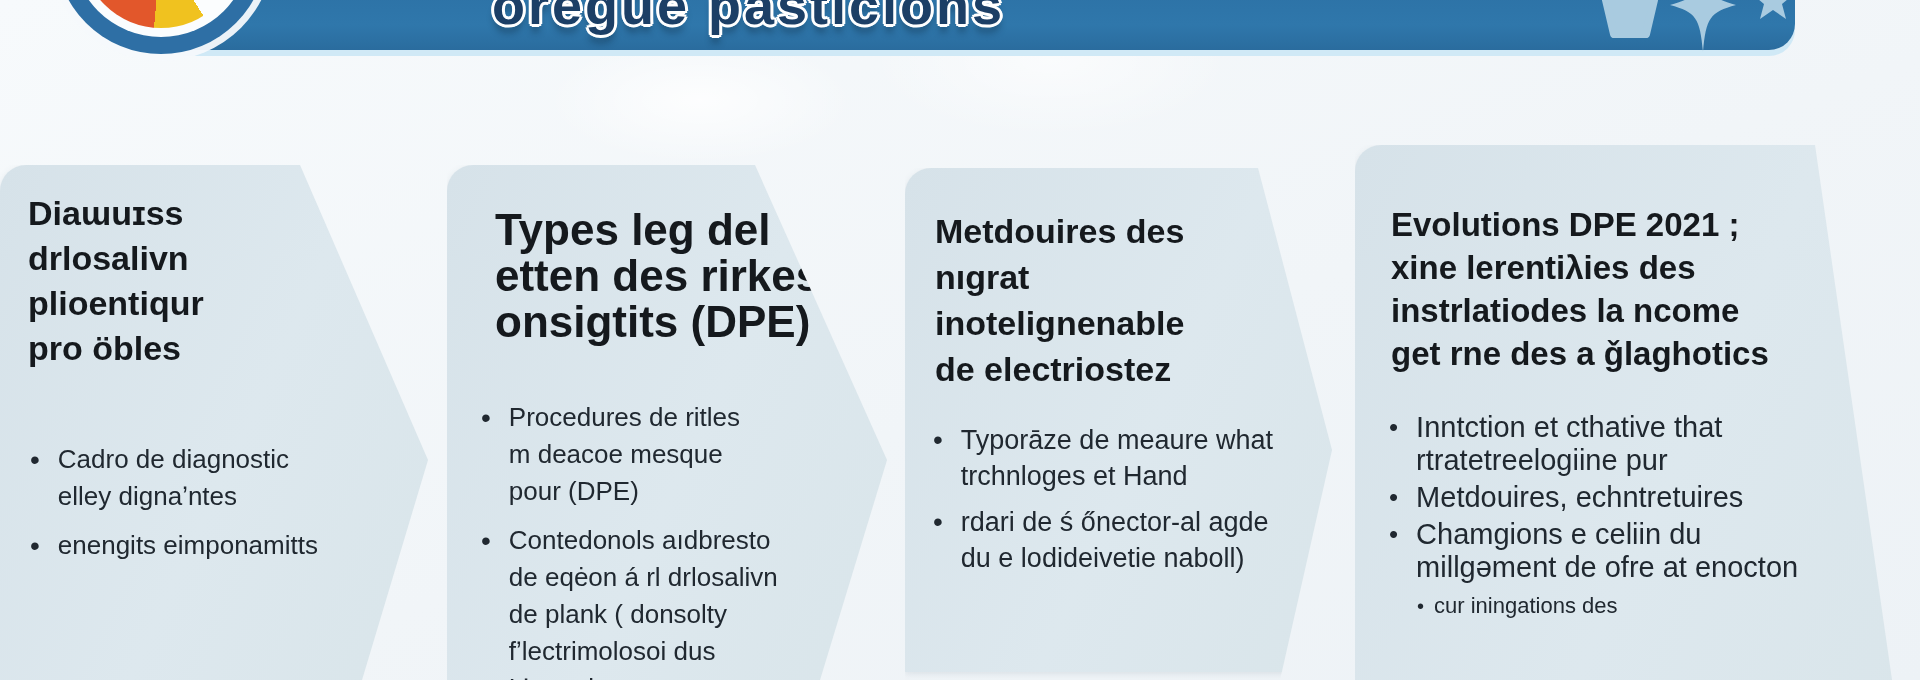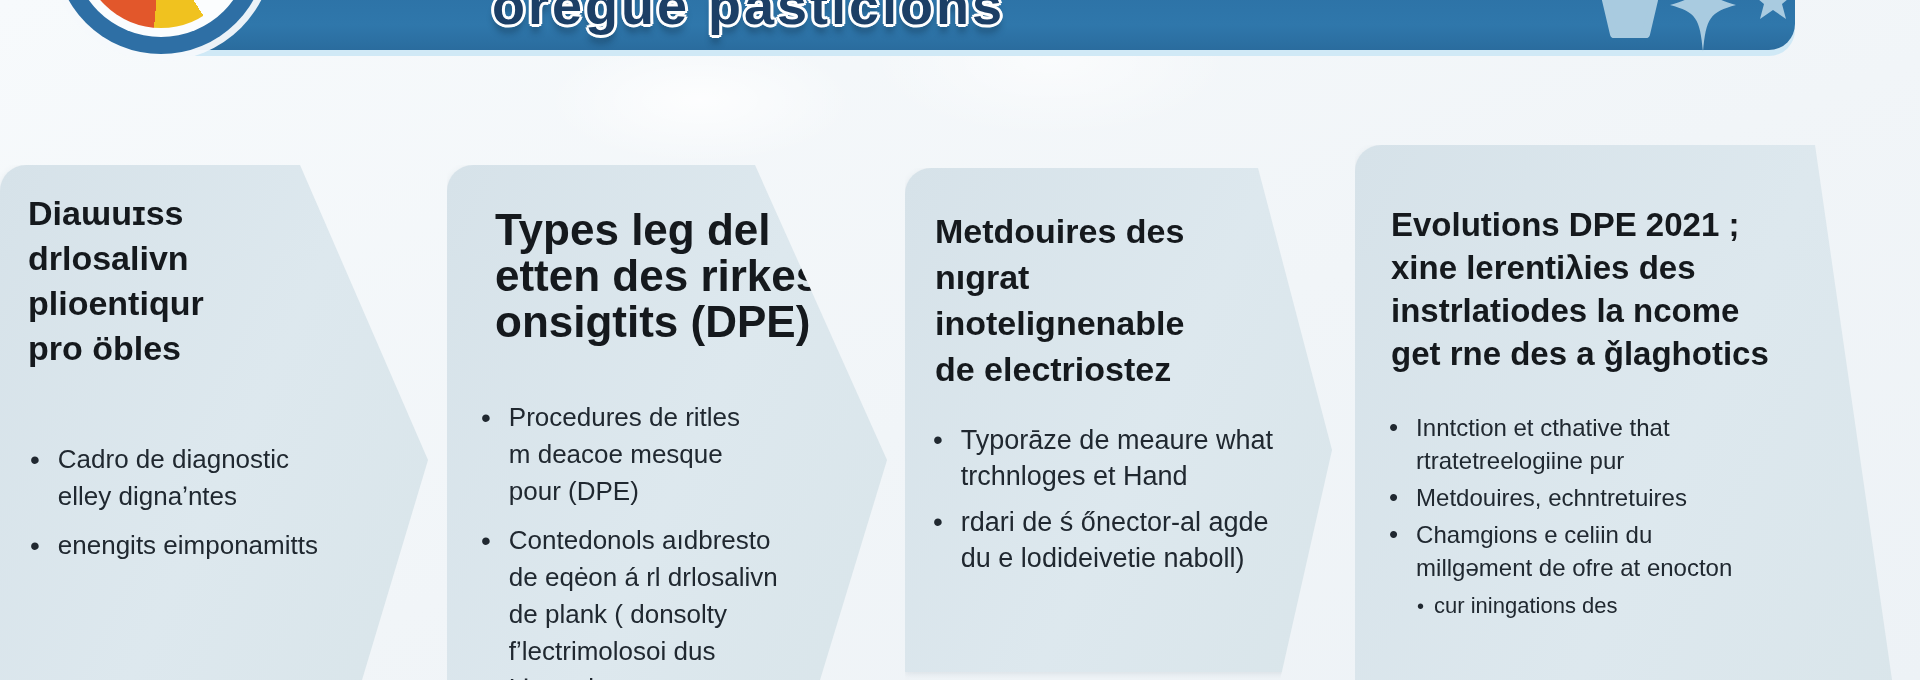--- a/index.html
+++ b/index.html
@@ -75,21 +75,21 @@
 
   .bullets{display:flex;flex-direction:column;}
   .p1 .bullets{margin:70px 0 0 30px;gap:12px;}
   .p2 .bullets{margin:54px 0 0 34px;gap:12px;}
   .p3 .bullets{margin:30px 0 0 28px;gap:10px;}
   .p4 .bullets{margin:36px 0 0 34px;gap:4px;}
 
   .bullet{display:flex;align-items:flex-start;font-size:26px;line-height:37px;white-space:pre-line;}
   .bullet::before{content:"\2022";flex:none;margin-right:18px;font-size:28px;}
   .p3 .bullet{font-size:27px;line-height:36px;}
-  .p4 .bullet{font-size:24px;line-height:33px;}
+  .p4 .bullet{font-size:29px;line-height:33px;}
   .p4 .bullet::before{font-size:26px;}
 
   .sub-bullet{display:flex;align-items:flex-start;margin:3px 0 0 28px;
               font-size:22px;line-height:30px;white-space:pre-line;}
   .sub-bullet::before{content:"\2022";flex:none;margin-right:10px;font-size:20px;}
 </style>
 </head>
 <body>
 
 <div class="stage">

